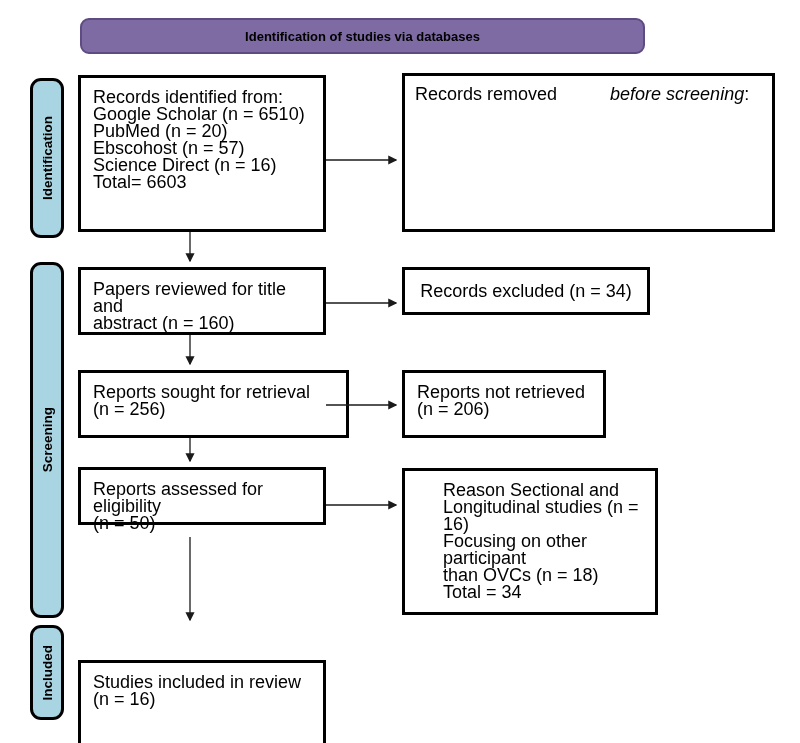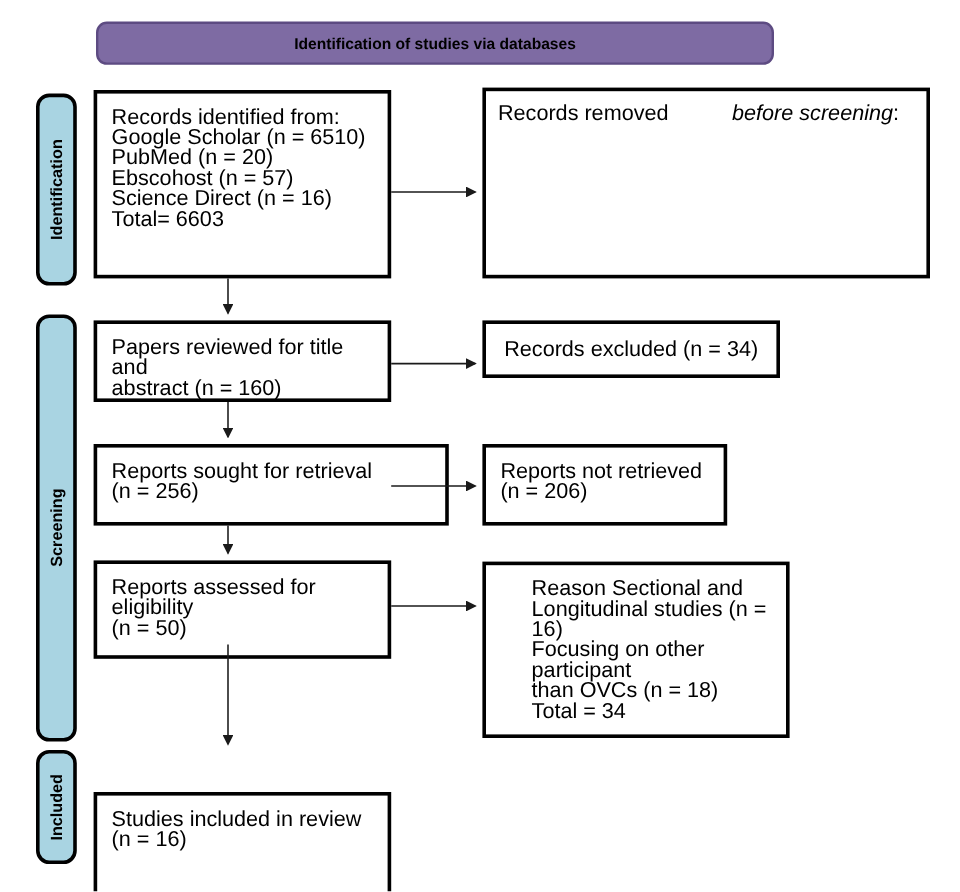--- a/index.html
+++ b/index.html
@@ -79,26 +79,26 @@
 Ebscohost (n = 57)
 Science Direct (n = 16)
 Total= 6603</div>
   </div>
 
   <div class="box" style="left:78px; top:267px; width:248px; height:68px;">
     <div class="lines">Papers reviewed for title and
 abstract (n = 160)</div>
   </div>
 
-  <div class="box" style="left:78px; top:370px; width:296px; height:68px;">
+  <div class="box" style="left:78px; top:370px; width:271px; height:68px;">
     <div class="lines">Reports sought for retrieval
 (n = 256)</div>
   </div>
 
-  <div class="box" style="left:78px; top:467px; width:248px; height:82px;">
+  <div class="box" style="left:78px; top:467px; width:248px; height:58px;">
     <div class="lines">Reports assessed for eligibility
 (n = 50)</div>
   </div>
 
   <div class="box" style="left:78px; top:660px; width:248px; height:92px;">
     <div class="lines">Studies included in review
 (n = 16)</div>
   </div>
 
   <div class="box" style="left:402px; top:73px; width:373px; height:159px; padding:10px 10px;">

